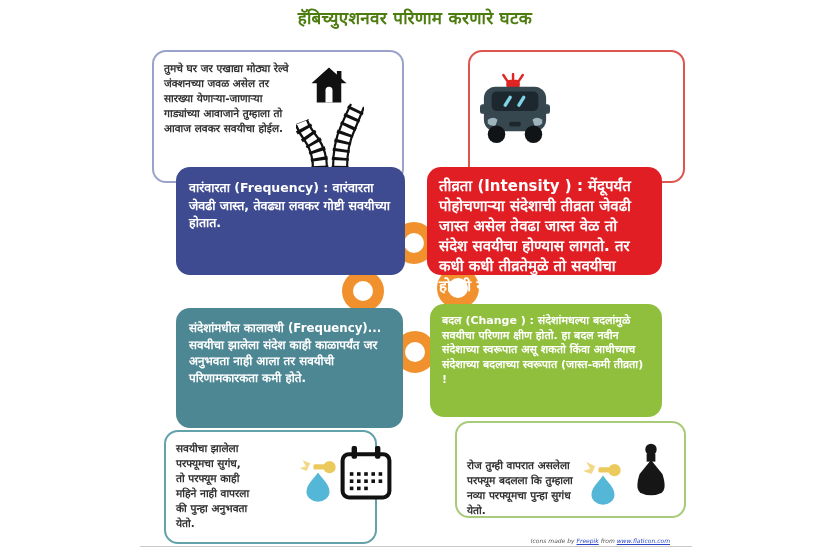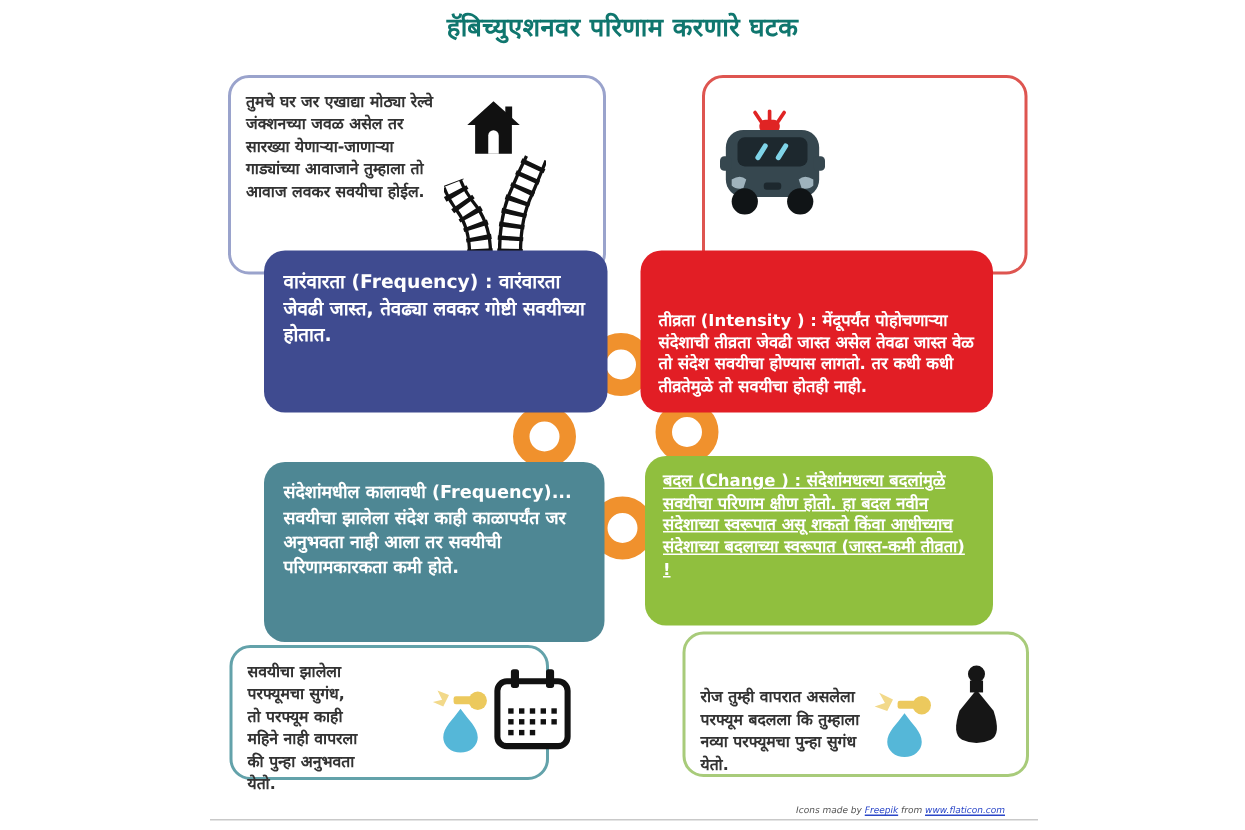--- a/index.html
+++ b/index.html
@@ -4,21 +4,21 @@
 <style>
   * { margin:0; padding:0; box-sizing:border-box; }
   html,body { background:#ffffff; }
   body { font-family:"DejaVu Sans", sans-serif; }
   .page {
     position:relative; width:830px; height:553px; background:#ffffff;
     overflow:hidden; margin:0 auto;
   }
   .title {
     position:absolute; left:0; top:6px; width:830px; text-align:center;
-    font-size:17px; font-weight:700; color:#0f766e; letter-spacing:.3px;
+    font-size:17px; font-weight:700; color:#4d7c0f; letter-spacing:.3px;
   }
   
   .ring {
     position:absolute; width:42px; height:42px; border-radius:50%;
     border:11px solid #f0912d; background:transparent; z-index:1;
   }
   
   .callout {
     position:absolute; background:#ffffff; border-radius:14px; z-index:2;
     padding:9px 8px 8px 10px; display:flex; gap:4px;
@@ -104,32 +104,32 @@
         </svg>
       </span>
     </div>
   </div>
 
   <div class="factor" style="left:176px; top:167px; width:229px; height:108px; background:#3f4b90;">
     <div class="txt" style="font-size:12.5px;">वारंवारता (Frequency) : वारंवारता जेवढी जास्त, तेवढ्या लवकर गोष्टी सवयीच्या होतात.</div>
   </div>
 
   <div class="factor" style="left:427px; top:167px; width:235px; height:108px; background:#e21e25; padding:10px 12px;">
-    <div class="txt" style="font-size:11px; line-height:1.33;margin-top:30px;">तीव्रता (Intensity ) : मेंदूपर्यंत पोहोचणाऱ्या संदेशाची तीव्रता जेवढी जास्त असेल तेवढा जास्त वेळ तो संदेश सवयीचा होण्यास लागतो. तर कधी कधी तीव्रतेमुळे तो सवयीचा होतही नाही.</div>
+    <div class="txt" style="font-size:15px; line-height:1.33;">तीव्रता (Intensity ) : मेंदूपर्यंत पोहोचणाऱ्या संदेशाची तीव्रता जेवढी जास्त असेल तेवढा जास्त वेळ तो संदेश सवयीचा होण्यास लागतो. तर कधी कधी तीव्रतेमुळे तो सवयीचा होतही नाही.</div>
   </div>
 
   <div class="factor" style="left:176px; top:308px; width:227px; height:120px; background:#4e8794;">
     <div class="txt" style="font-size:11.8px;">संदेशांमधील कालावधी (Frequency)... सवयीचा झालेला संदेश काही काळापर्यंत जर अनुभवता नाही आला तर सवयीची परिणामकारकता कमी होते.</div>
   </div>
 
-  <div class="factor" style="left:430px; top:304px; width:232px; height:113px; background:#90bf3e; padding:10px 12px;text-decoration:underline;">
+  <div class="factor" style="left:430px; top:304px; width:232px; height:113px; background:#90bf3e; padding:10px 12px;">
     <div class="txt" style="font-size:11px; line-height:1.34;">बदल (Change ) : संदेशांमधल्या बदलांमुळे सवयीचा परिणाम क्षीण होतो. हा बदल नवीन संदेशाच्या स्वरूपात असू शकतो किंवा आधीच्याच संदेशाच्या बदलाच्या स्वरूपात (जास्त-कमी तीव्रता) !</div>
   </div>
 
-  <div class="callout" style="left:153px; top:430px; width:213px; height:90px; border:2.5px solid #63a2aa;gap:44px;">
+  <div class="callout" style="left:164px; top:430px; width:213px; height:114px; border:2.5px solid #63a2aa;gap:44px;">
     <div class="txt" style="width:104px;">सवयीचा झालेला परफ्यूमचा सुगंध, तो परफ्यूम काही महिने नाही वापरला की पुन्हा अनुभवता येतो.</div>
     <div class="icons" style="position:relative; width:95px;">
       <span style="position:absolute; left:-2px; top:14px;">
         <svg width="46" height="52" viewBox="0 0 60 66">
           <path d="M20 10 L10 6 L14 14 L6 16 L15 20 Z" fill="#f2d98a"></path>
           <circle cx="45" cy="15" r="8" fill="#ecc95d"></circle>
           <rect x="24" y="11" width="16" height="7" rx="2" fill="#ecc95d"></rect>
           <path d="M30 22 C23 32 15 38 15 47 A15 13 0 0 0 45 47 C45 38 37 32 30 22 Z" fill="#55b7d8"></path>
         </svg>
       </span>

